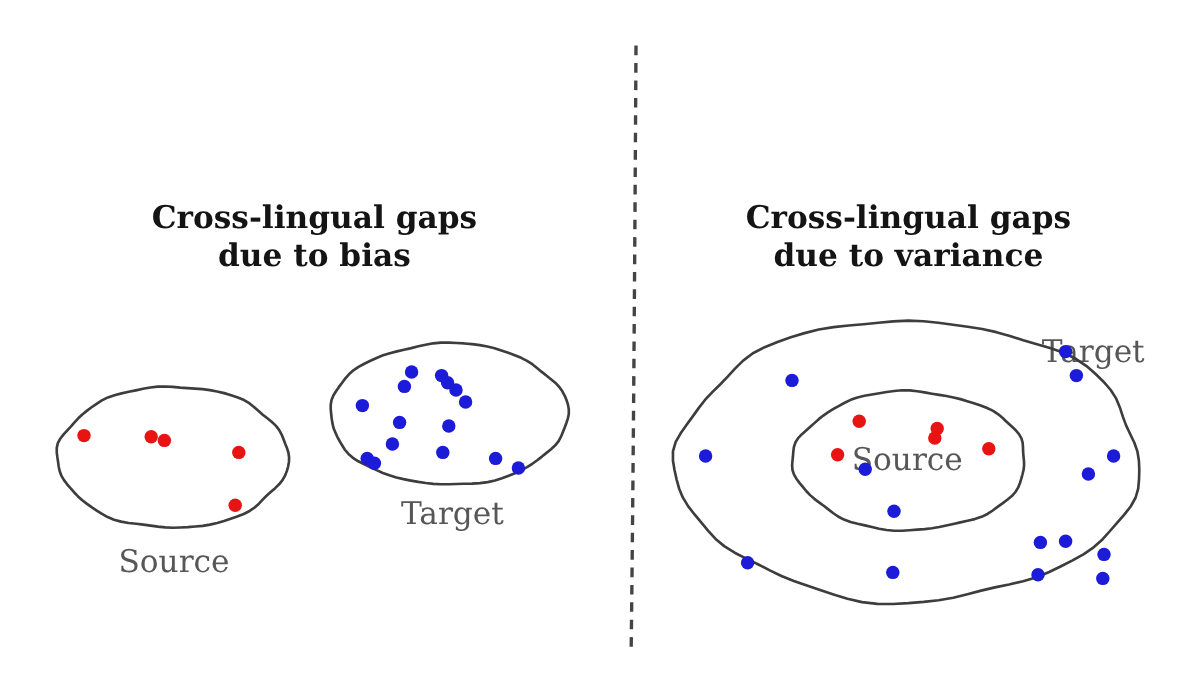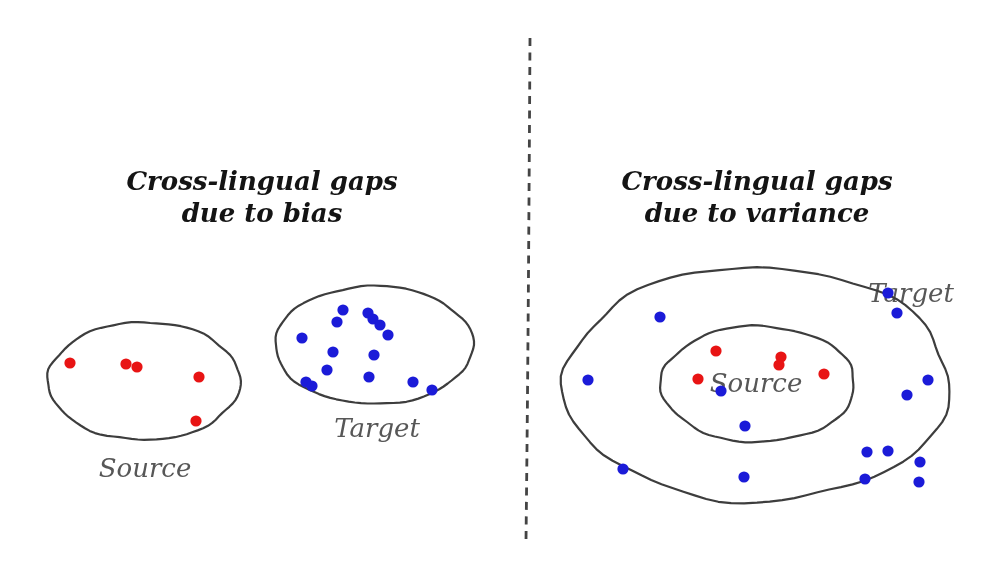--- a/index.html
+++ b/index.html
@@ -2,21 +2,20 @@
 <html><head>
 <meta charset="utf-8">
 <style>
   html, body { margin: 0; padding: 0; background: #ffffff; }
   .stage {
     position: relative;
     width: 997px; height: 577px;
     background: #ffffff;
     font-family: "DejaVu Serif", serif;
     overflow: hidden;
-    font-style: italic;
   }
   svg text.panel-title {
     font-family: "DejaVu Serif", serif;
     font-weight: bold;
     font-size: 26px;
   }
   svg text.region-label {
     font-family: "DejaVu Serif", serif;
     font-weight: normal;
     font-size: 26px;

